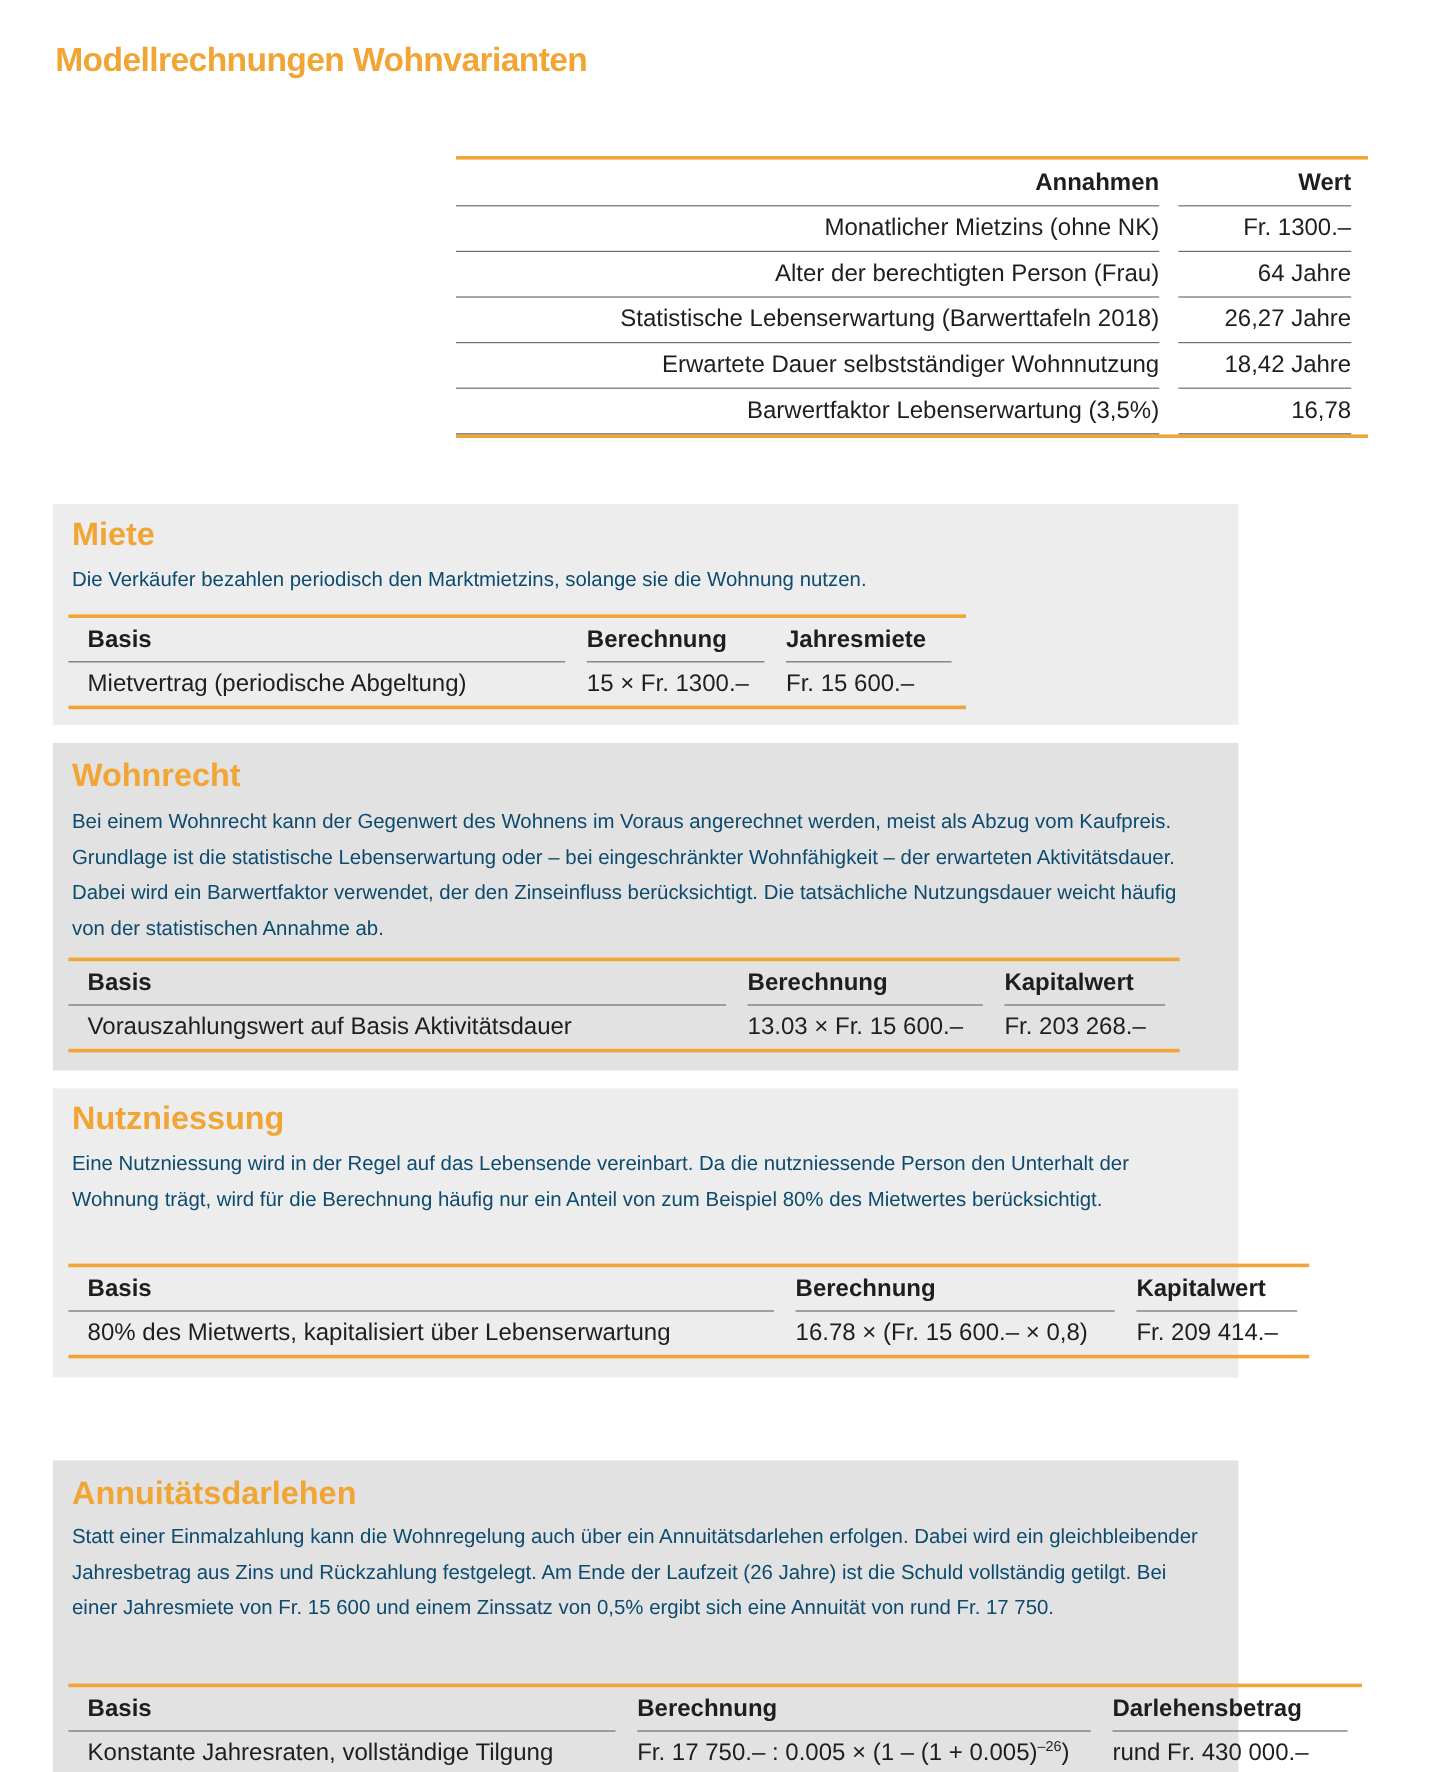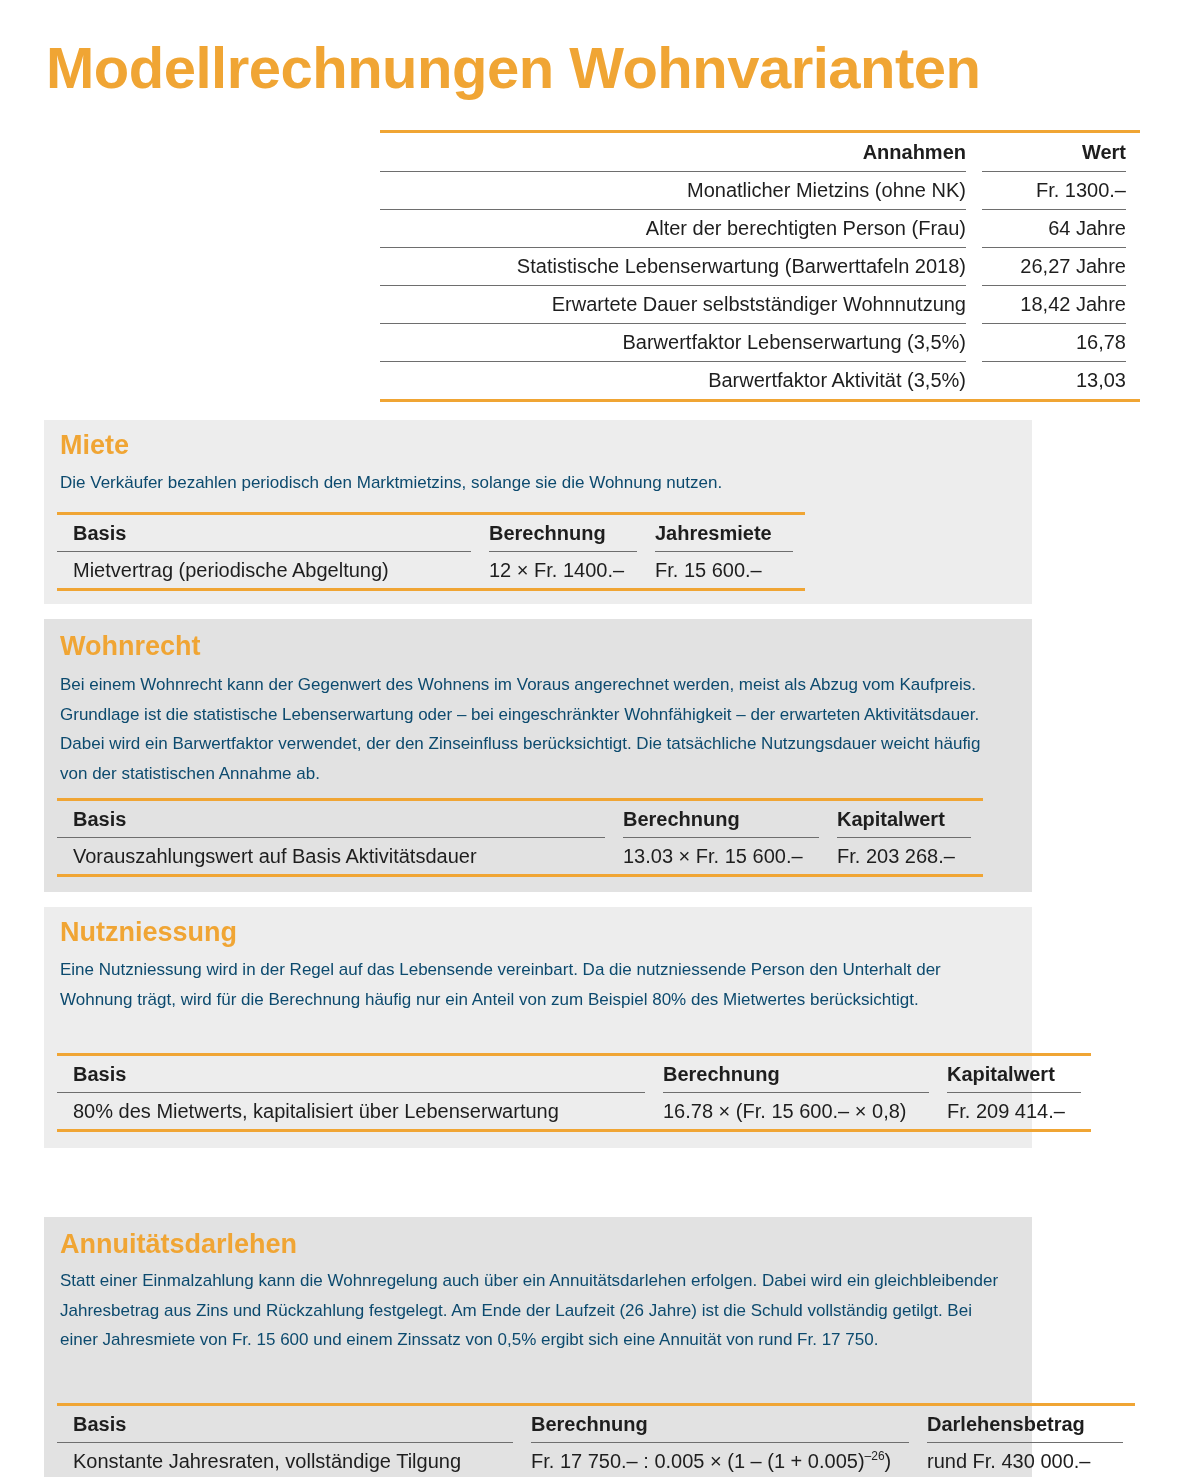--- a/index.html
+++ b/index.html
@@ -3,21 +3,21 @@
 <meta charset="utf-8">
 <style>
   html, body { margin: 0; padding: 0; background: #ffffff; }
   body {
     width: 1200px; height: 1477px; position: relative; overflow: hidden;
     font-family: "Liberation Sans", "DejaVu Sans", sans-serif;
     color: #1e1e1e;
   }
   .title {
     position: absolute; left: 46px; top: 34px;
-    font-size: 58px; font-weight: bold; color: #f0a534;
+    font-size: 28px; font-weight: bold; color: #f0a534;
     letter-spacing: -0.5px; margin: 0;
   }
   
   .assump {
     position: absolute; left: 380px; top: 130px; width: 760px;
     border-top: 3px solid #f0a534; border-bottom: 3px solid #f0a534;
   }
   .assump table { border-collapse: separate; border-spacing: 0; width: 100%; }
   .assump td, .assump th {
     font-size: 20px; text-align: right; padding: 0; height: 37px; vertical-align: middle;
@@ -96,47 +96,41 @@
       <td class="gap"></td>
       <td class="c2">18,42 Jahre</td>
       <td class="rr"></td>
     </tr>
     <tr class="line">
       <td class="c1">Barwertfaktor Lebenserwartung (3,5%)</td>
       <td class="gap"></td>
       <td class="c2">16,78</td>
       <td class="rr"></td>
     </tr>
-    <tr>
-      <td class="c1">Barwertfaktor Aktivität (3,5%)</td>
-      <td class="gap"></td>
-      <td class="c2">13,03</td>
-      <td class="rr"></td>
-    </tr>
   </tbody>
     </table>
 </div>
 
 <section class="box light" style="top:420px; height:184px;">
   <h2 style="top:10px;">Miete</h2>
   <p style="top:48px;">Die Verkäufer bezahlen periodisch den Marktmietzins, solange sie die Wohnung nutzen.</p>
   <div class="calc" style="top:92px; width:748px;">
     <table>
       <tbody>
           <tr>
         <th class="col pad" style="width:398px;">Basis</th>
         <th class="sp"></th>
         <th class="col" style="width:148px;">Berechnung</th>
         <th class="sp"></th>
         <th class="col" style="width:138px;">Jahresmiete</th>
       </tr>
       <tr>
         <td class="pad">Mietvertrag (periodische Abgeltung)</td>
         <td class="sp"></td>
-        <td>12 × Fr. 1400.–</td>
+        <td>15 × Fr. 1300.–</td>
         <td class="sp"></td>
         <td>Fr. 15 600.–</td>
       </tr>
     </tbody>
       </table>
   </div>
 </section>
 
 <section class="box dark" style="top:619px; height:273px;">
   <h2 style="top:12px;">Wohnrecht</h2>

